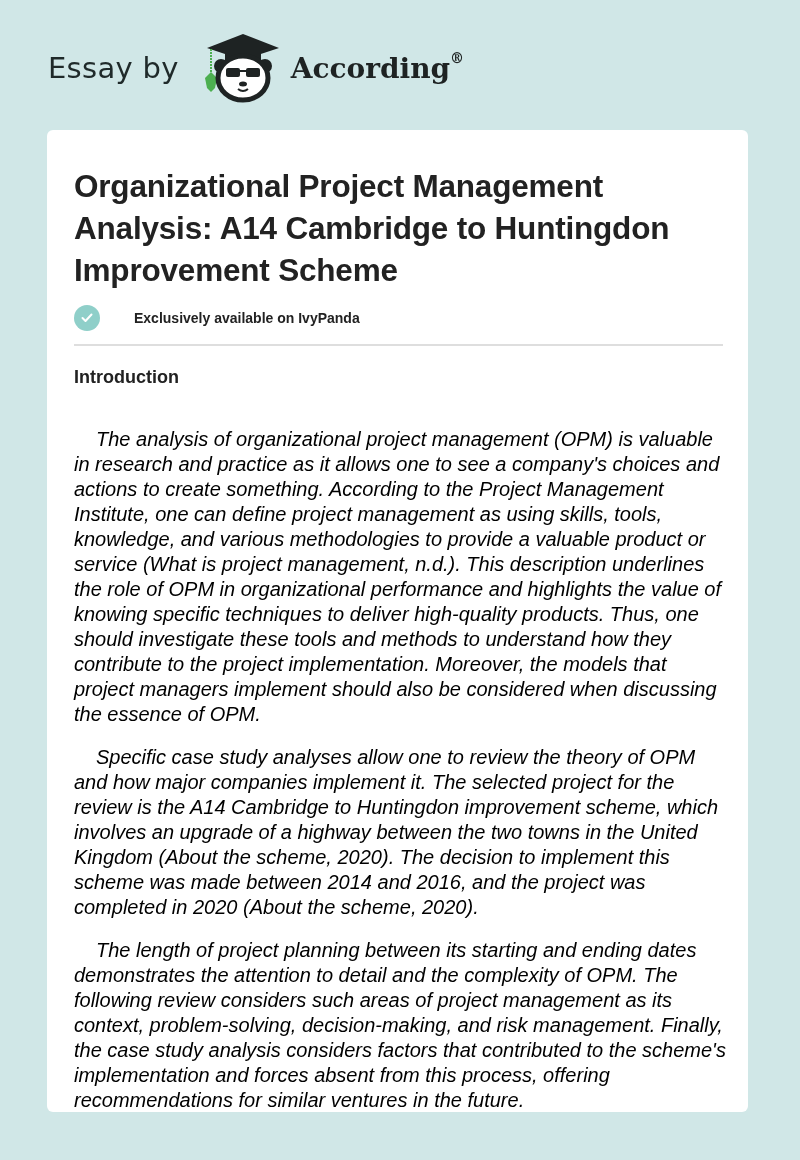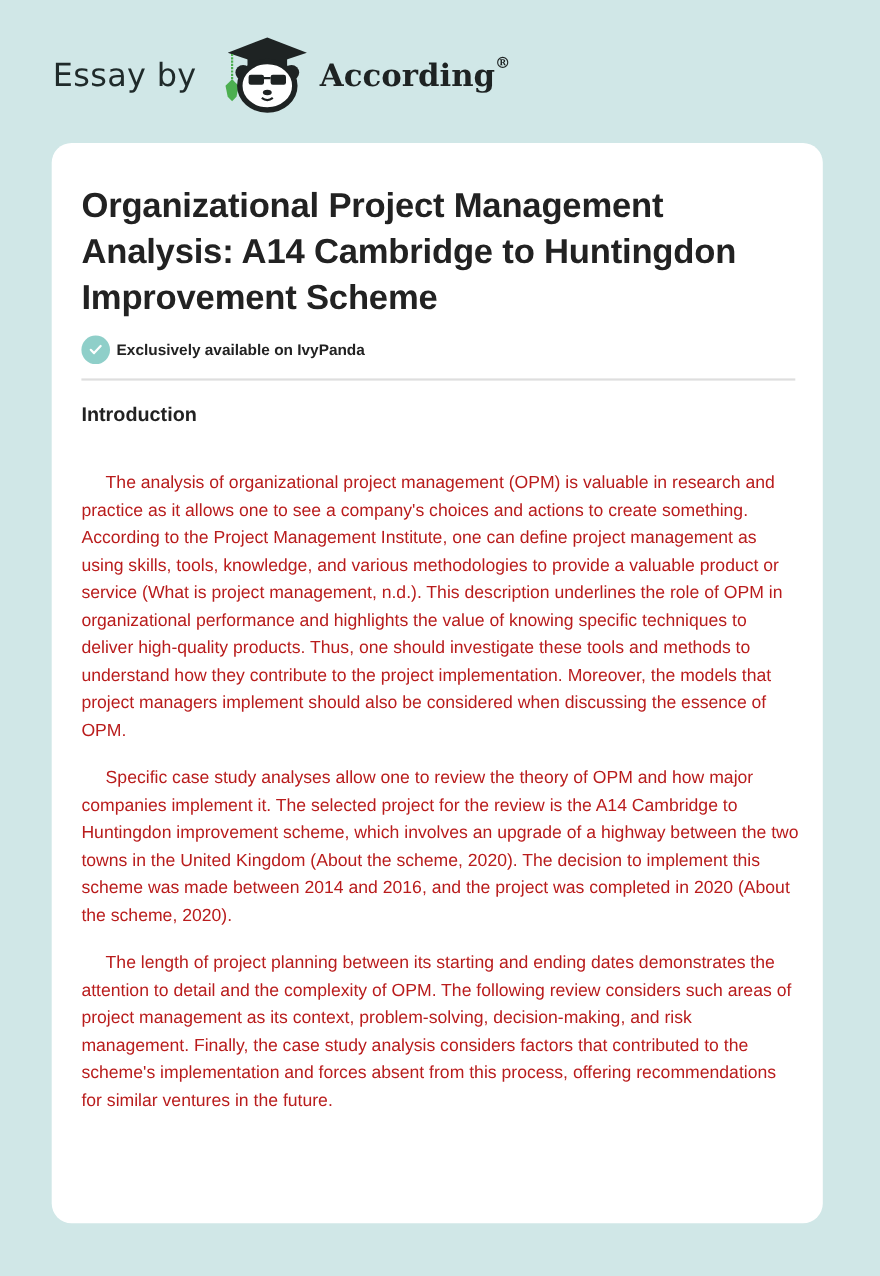--- a/index.html
+++ b/index.html
@@ -20,49 +20,49 @@
     }
     .logo-icon { width: 92px; height: 72px; margin-right: 2px; }
     .brand-name {
       font-family: "DejaVu Serif", serif;
       font-weight: bold; font-size: 28px; color: #1e2323;
     }
     .brand-reg { font-size: 14px; vertical-align: top; position: relative; top: -2px; }
     .card {
       position: absolute; left: 47px; top: 130px;
       width: 701px; height: 982px;
-      background: #ffffff; border-radius: 18px;
+      background: #ffffff; border-radius: 6px;
     }
     .title {
       position: absolute; left: 27px; top: 35px; width: 660px;
       margin: 0;
       font-size: 31.5px; line-height: 42px; font-weight: bold;
       color: #222222; letter-spacing: -0.2px;
     }
     .badge {
       position: absolute; left: 27px; top: 175px;
       display: flex; align-items: center;
     }
     .check-circle {
       width: 26px; height: 26px; border-radius: 50%;
       background: #8fcfc9; display: flex; align-items: center; justify-content: center;
       margin-right: 6px;
     }
-    .badge-text { font-size: 14px; font-weight: bold; color: #222; }
+    .badge-text { font-size: 14px; font-weight: bold; color: #222; margin-left: 28px; }
     .divider {
       position: absolute; left: 27px; top: 214px; width: 649px; height: 2px;
       background: #dedede;
     }
     .h2 {
       position: absolute; left: 27px; top: 237px; margin: 0;
       font-size: 18px; font-weight: bold; color: #222;
     }
     .body-text {
       position: absolute; left: 27px; top: 297px; width: 652px;
-      font-size: 16px; line-height: 25px; color: #b91c1c;
+      font-size: 20px; line-height: 25px; color: #000000; font-style: italic;
     }
     .body-text p { margin: 0 0 18px 0; text-indent: 22px; }
   </style>
 </head>
 <body>
 
 <div class="brand">
   <span class="essay-by">Essay by</span>
   <svg class="logo-icon" viewBox="0 0 92 72">
 

